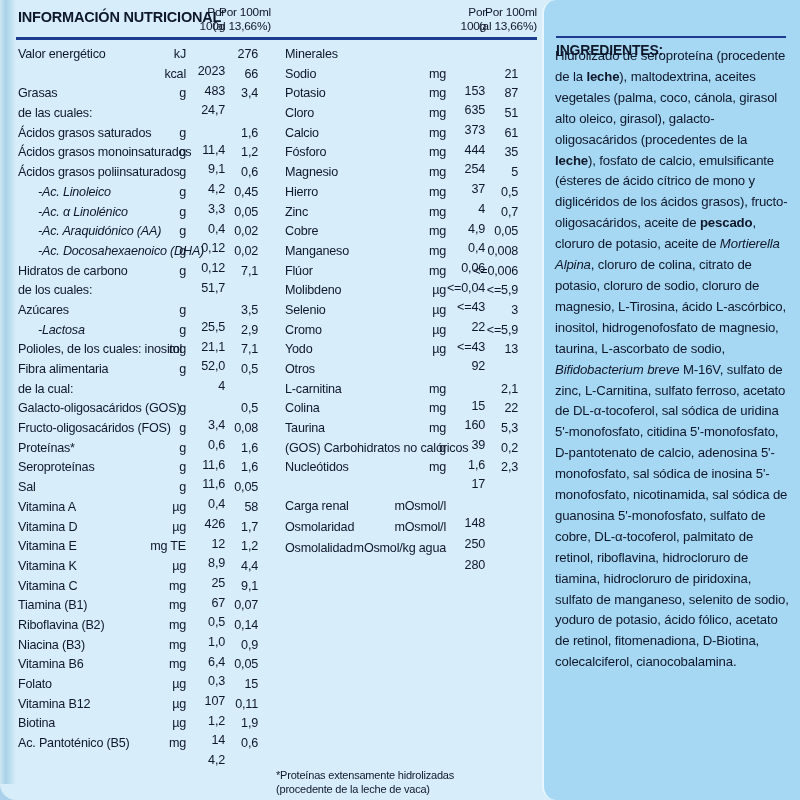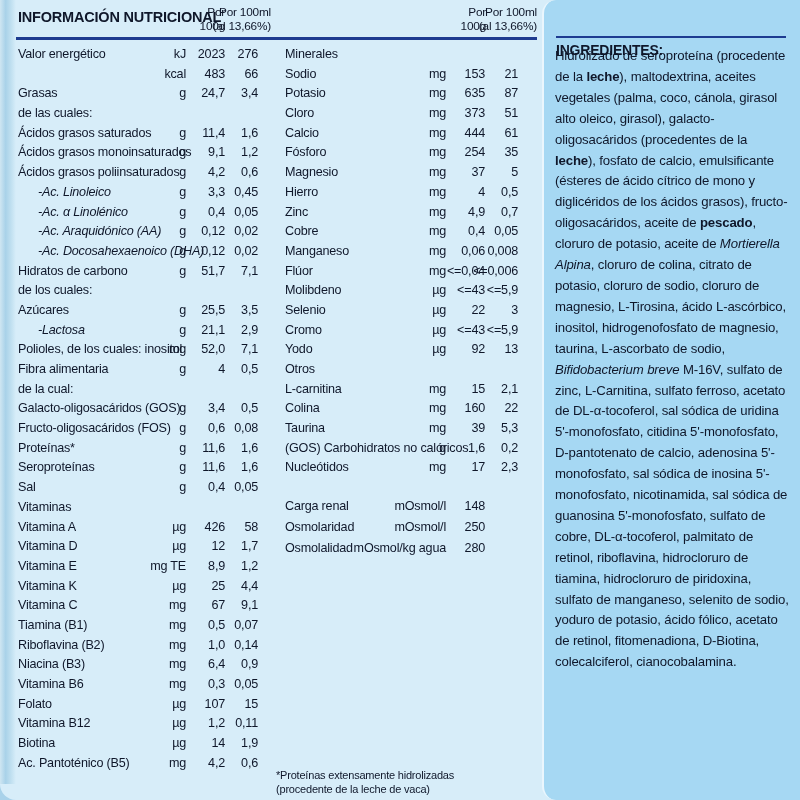--- a/index.html
+++ b/index.html
@@ -14,21 +14,21 @@
   .ch-l1{left:125px;} .ch-l2{left:171px;} .ch-m1{left:386px;} .ch-m2{left:437px;}
   .rule{position:absolute;left:16px;top:37px;width:521px;height:2.5px;background:#1d3b90;}
   .rows{position:absolute;top:45px;}
   #left-rows{left:18px;width:240px;}
   #mid-rows{left:285px;width:233px;}
   .row{position:relative;height:19.7px;font-size:12.6px;letter-spacing:-0.2px;}
   .row.b{font-weight:400;}
   .row .lbl{position:absolute;left:0;top:2px;white-space:nowrap;}
   .row.ind .lbl{left:20px;font-style:italic;}
   .row .u{position:absolute;right:72px;top:2px;white-space:nowrap;}
-  .row .v1{position:absolute;right:33px;top:2px;white-space:nowrap;}
+  .row .v1{position:absolute;right:33px;top:19px;white-space:nowrap;}
   .row .v2{position:absolute;right:0;top:2px;white-space:nowrap;}
   #osmo-rows{position:absolute;left:285px;top:497px;width:233px;}
   #osmo-rows .row{height:21px;}
   .footnote{position:absolute;left:276px;top:769px;width:235px;font-size:11px;line-height:13.5px;letter-spacing:-0.2px;}
   .right-panel{position:absolute;left:542px;top:0;width:258px;height:800px;background:#a6d8f3;
     border-radius:14px 0 0 14px;border-left:2px solid #eaf6fd;box-sizing:border-box;}
   .ing-title{position:absolute;left:12px;top:12px;font-size:14px;font-weight:700;letter-spacing:-0.2px;margin-top:30px;}
   .ing-rule{position:absolute;left:12px;right:14px;top:36px;height:2px;background:#1d3b90;}
   .ing-text{position:absolute;left:11px;right:11px;top:46px;font-size:13.2px;line-height:20.9px;letter-spacing:-0.15px;text-align:left;}
   .ing-text .bold{font-weight:700;}
@@ -184,23 +184,20 @@
         <span class="u">g</span>
         <span class="v1">11,6</span>
         <span class="v2">1,6</span>
       </div>
       <div class="row b">
         <span class="lbl">Sal</span>
         <span class="u">g</span>
         <span class="v1">0,4</span>
         <span class="v2">0,05</span>
       </div>
-      <div class="row b">
-        <span class="lbl">Vitaminas</span>
-      </div>
       <div class="row">
         <span class="lbl">Vitamina A</span>
         <span class="u">µg</span>
         <span class="v1">426</span>
         <span class="v2">58</span>
       </div>
       <div class="row">
         <span class="lbl">Vitamina D</span>
         <span class="u">µg</span>
         <span class="v1">12</span>

